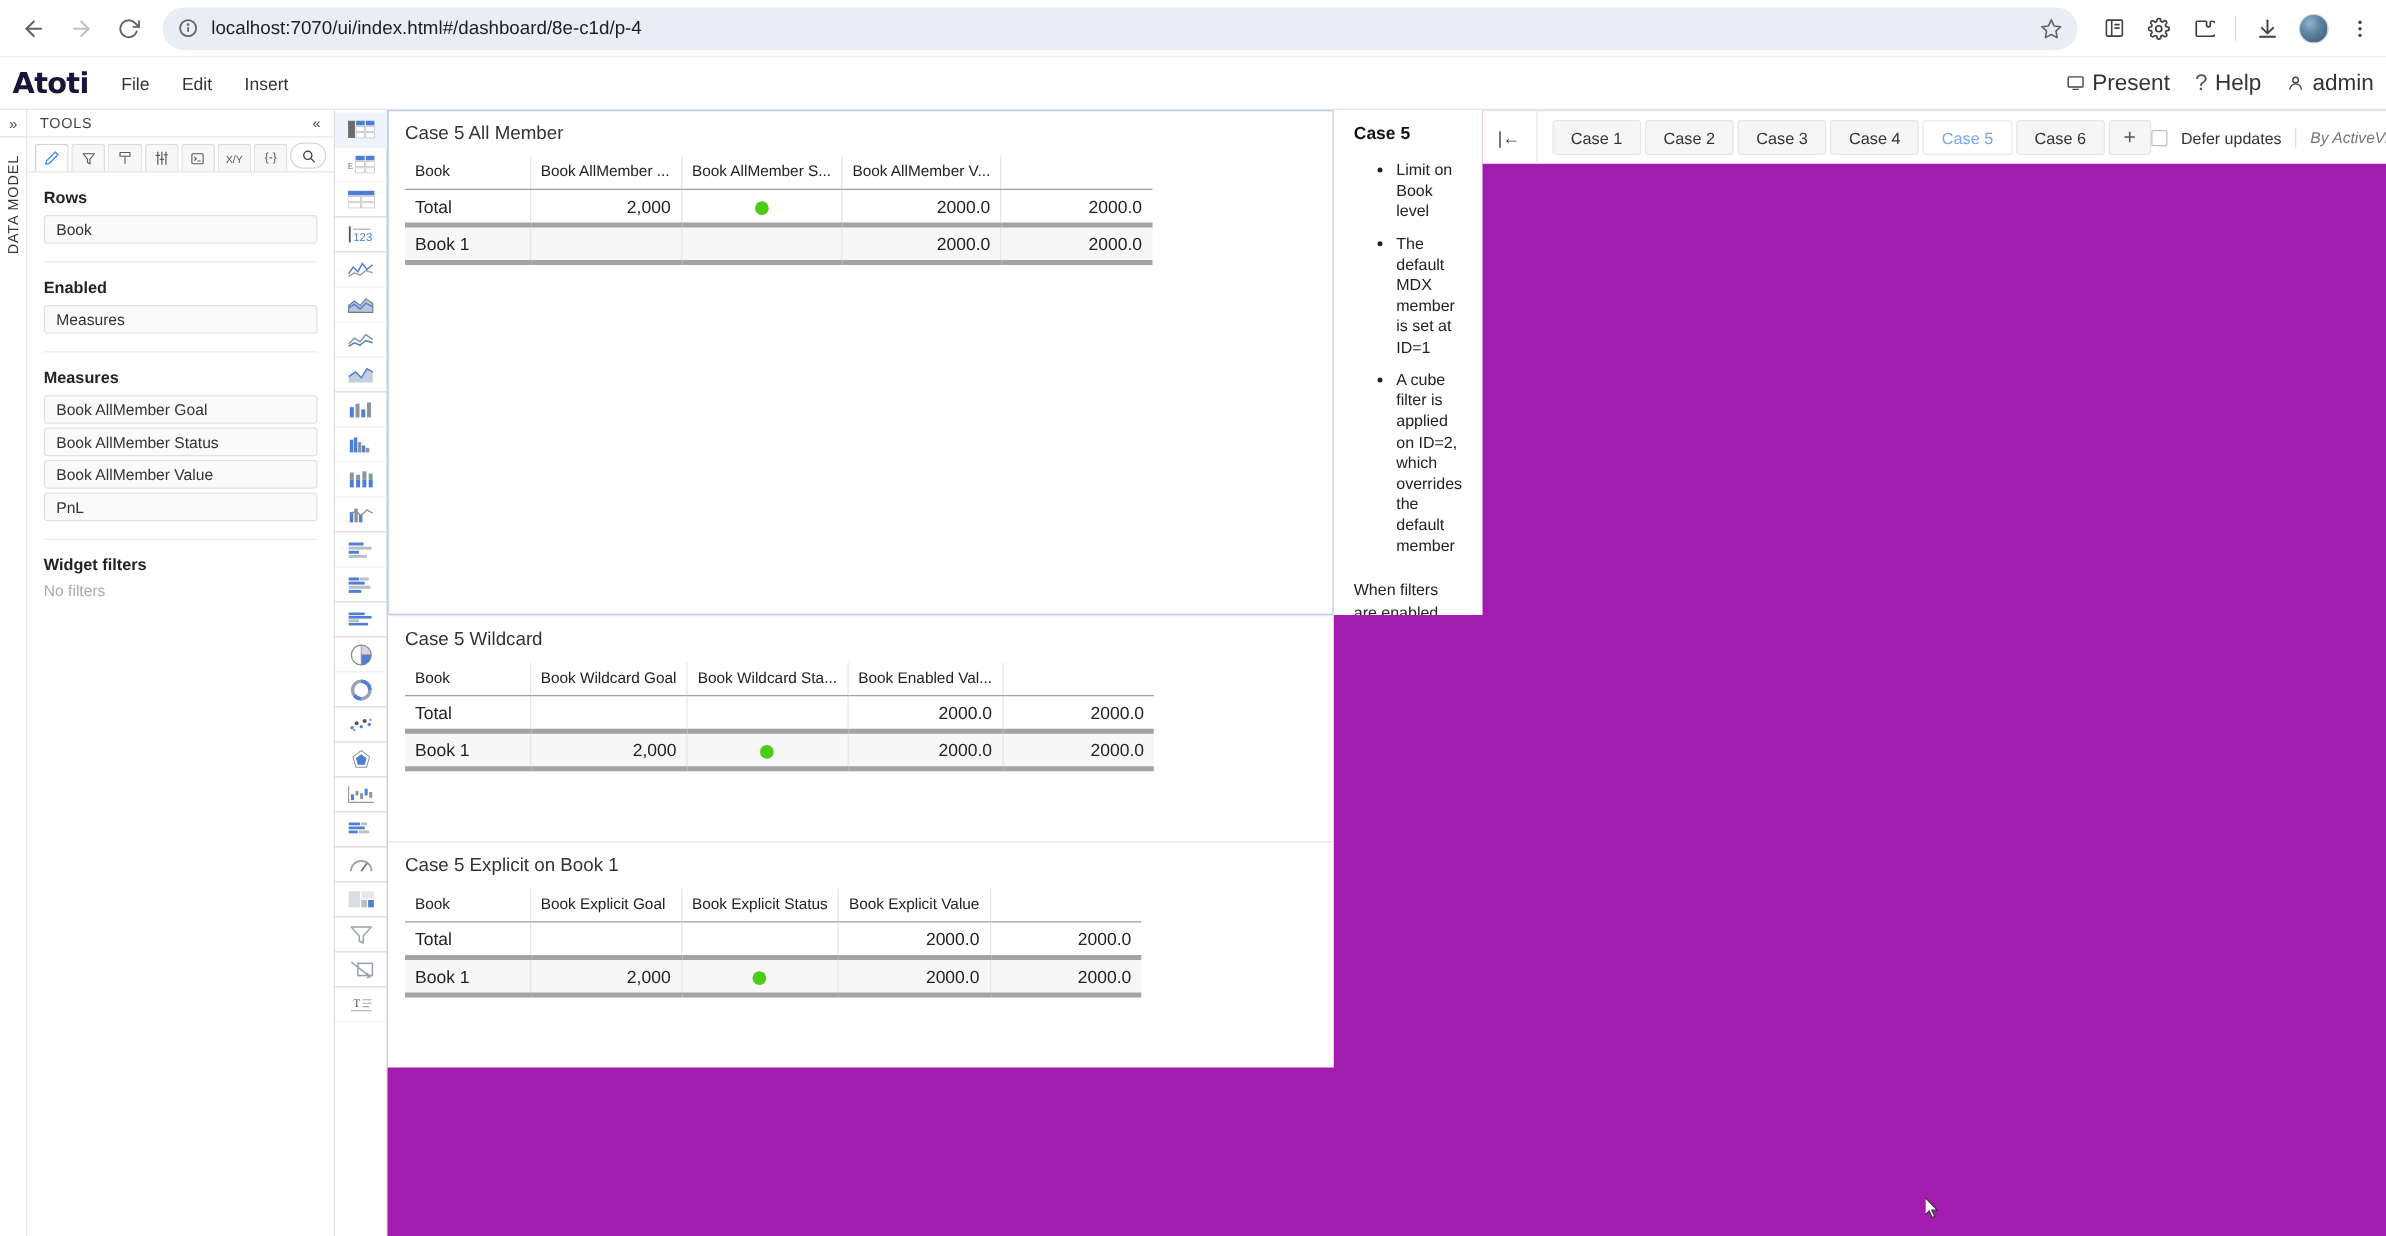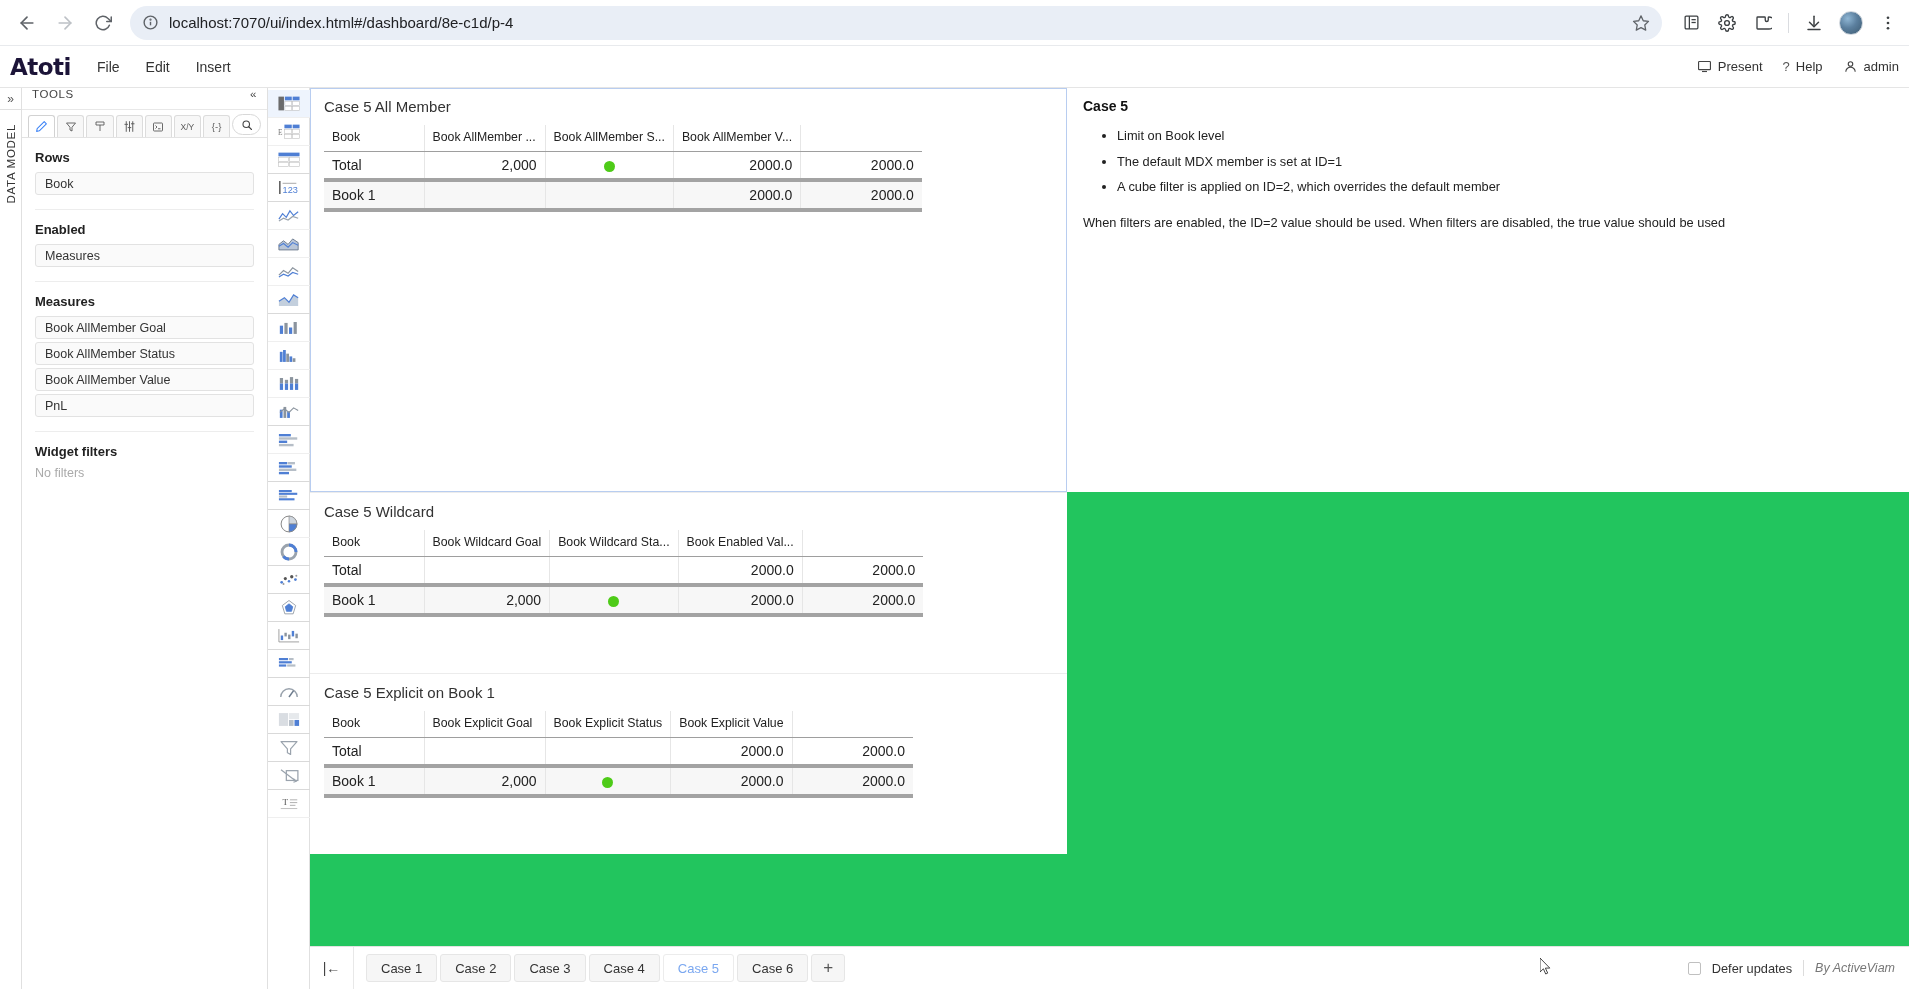--- a/index.html
+++ b/index.html
@@ -85,21 +85,21 @@
     text-align: center;
     font-size: 17px;
     color: #2b2b2b;
     pointer-events: none;
   }
   .header-right {
     margin-left: auto;
     display: flex;
     align-items: center;
     gap: 20px;
-    font-size: 13px;
+    font-size: 18px;
     color: #333;
     z-index: 2;
   }
   .hr-item { display: flex; align-items: center; gap: 6px; }
 
   
   .main { display: flex; height: calc(989px - 46px - 42px); }
 
   
   .left-rail {
@@ -132,21 +132,21 @@
   .tools-panel {
     width: 246px;
     border-right: 1px solid #e0e0e0;
     background: #fff;
     display: flex;
     flex-direction: column;
     flex: none;
   }
   .tools-head {
     height: 22px;
-    display: flex; justify-content: space-between;
+    display: flex; align-items: center; justify-content: space-between;
     padding: 0 10px;
     font-size: 11.5px; letter-spacing: .6px; color: #444;
     border-bottom: 1px solid #e8e8e8;
   }
   .tools-tabs {
     display: flex;
     align-items: flex-end;
     padding: 4px 6px 0 6px;
     gap: 2px;
     border-bottom: 1px solid #e3e3e3;
@@ -203,22 +203,22 @@
     display: flex; align-items: center; justify-content: center;
     border-bottom: 1px solid #efefef;
   }
   .wicon.sel { background: #eef4fd; }
   .wicon.gap { border-bottom: 1px solid #d9d9d9; }
 
   
   .canvas {
     flex: 1;
     display: flex;
-    flex-direction: column;
-    background: #22c55e;
+    flex-direction: row;
+    background: #a21caf;
     min-width: 0;
   }
   .board {
     flex: 1;
     position: relative;
     display: flex;
     flex-direction: column;
     min-height: 0;
   }
   .row-top { display: flex; height: 404px; flex: none; }

